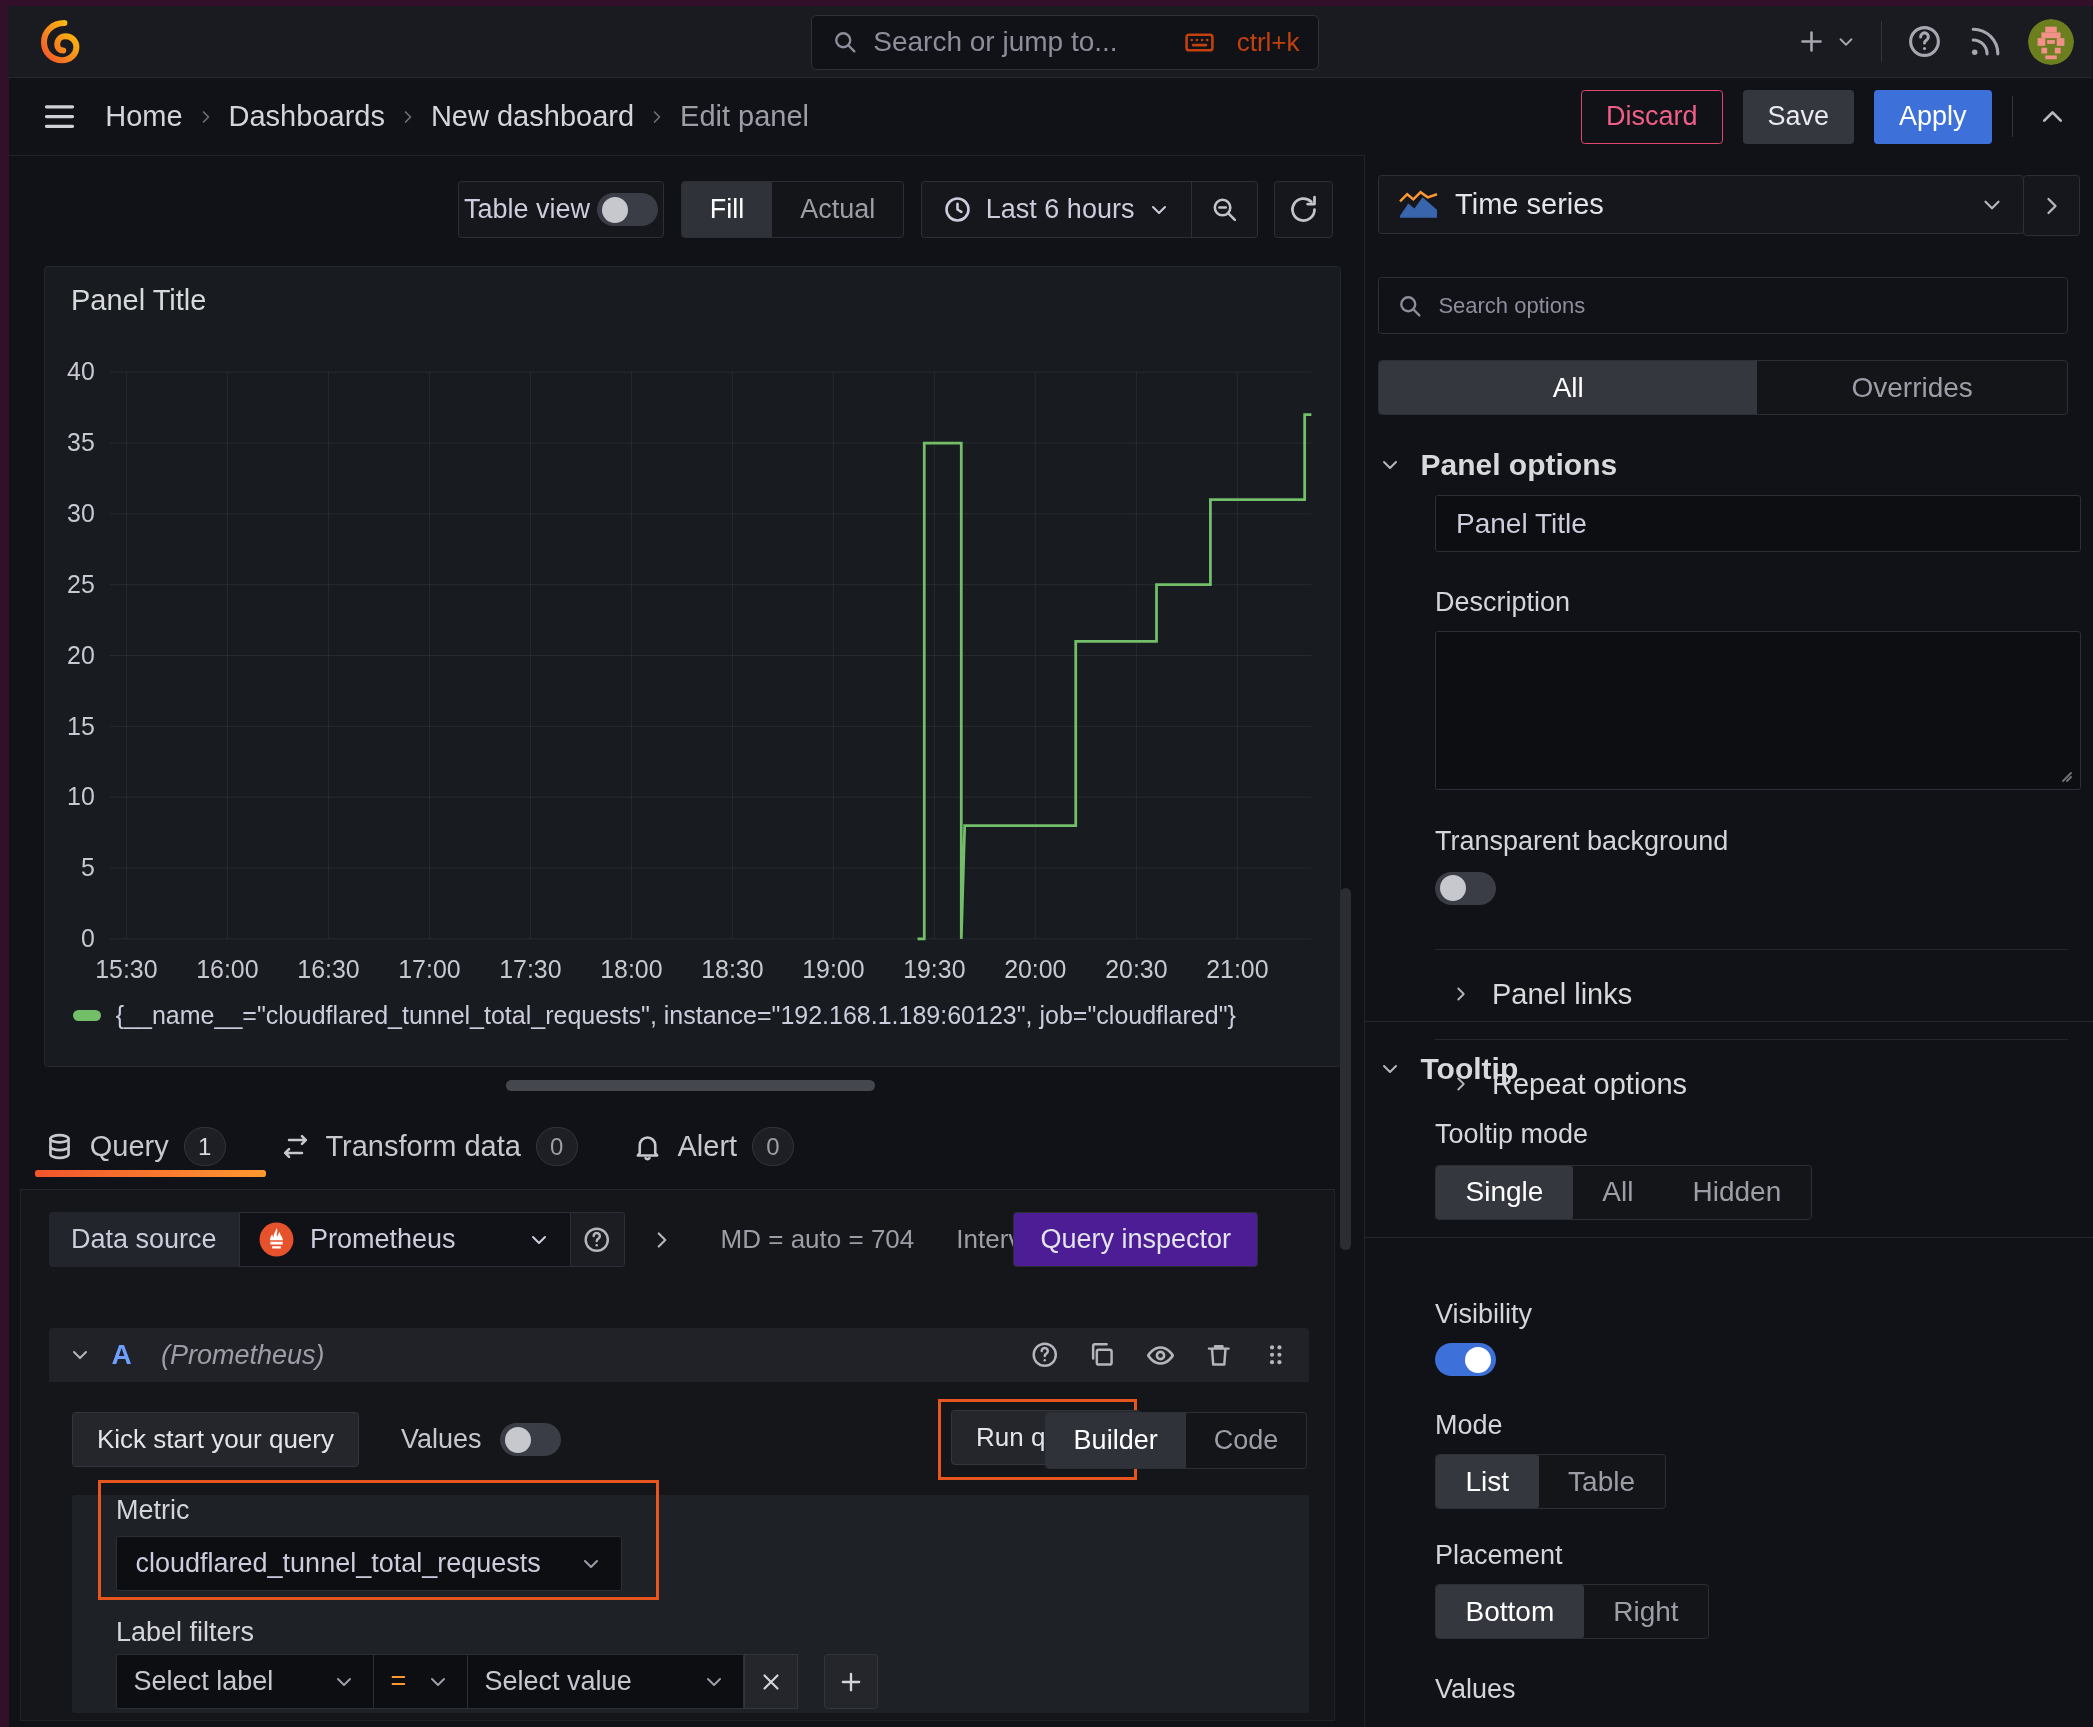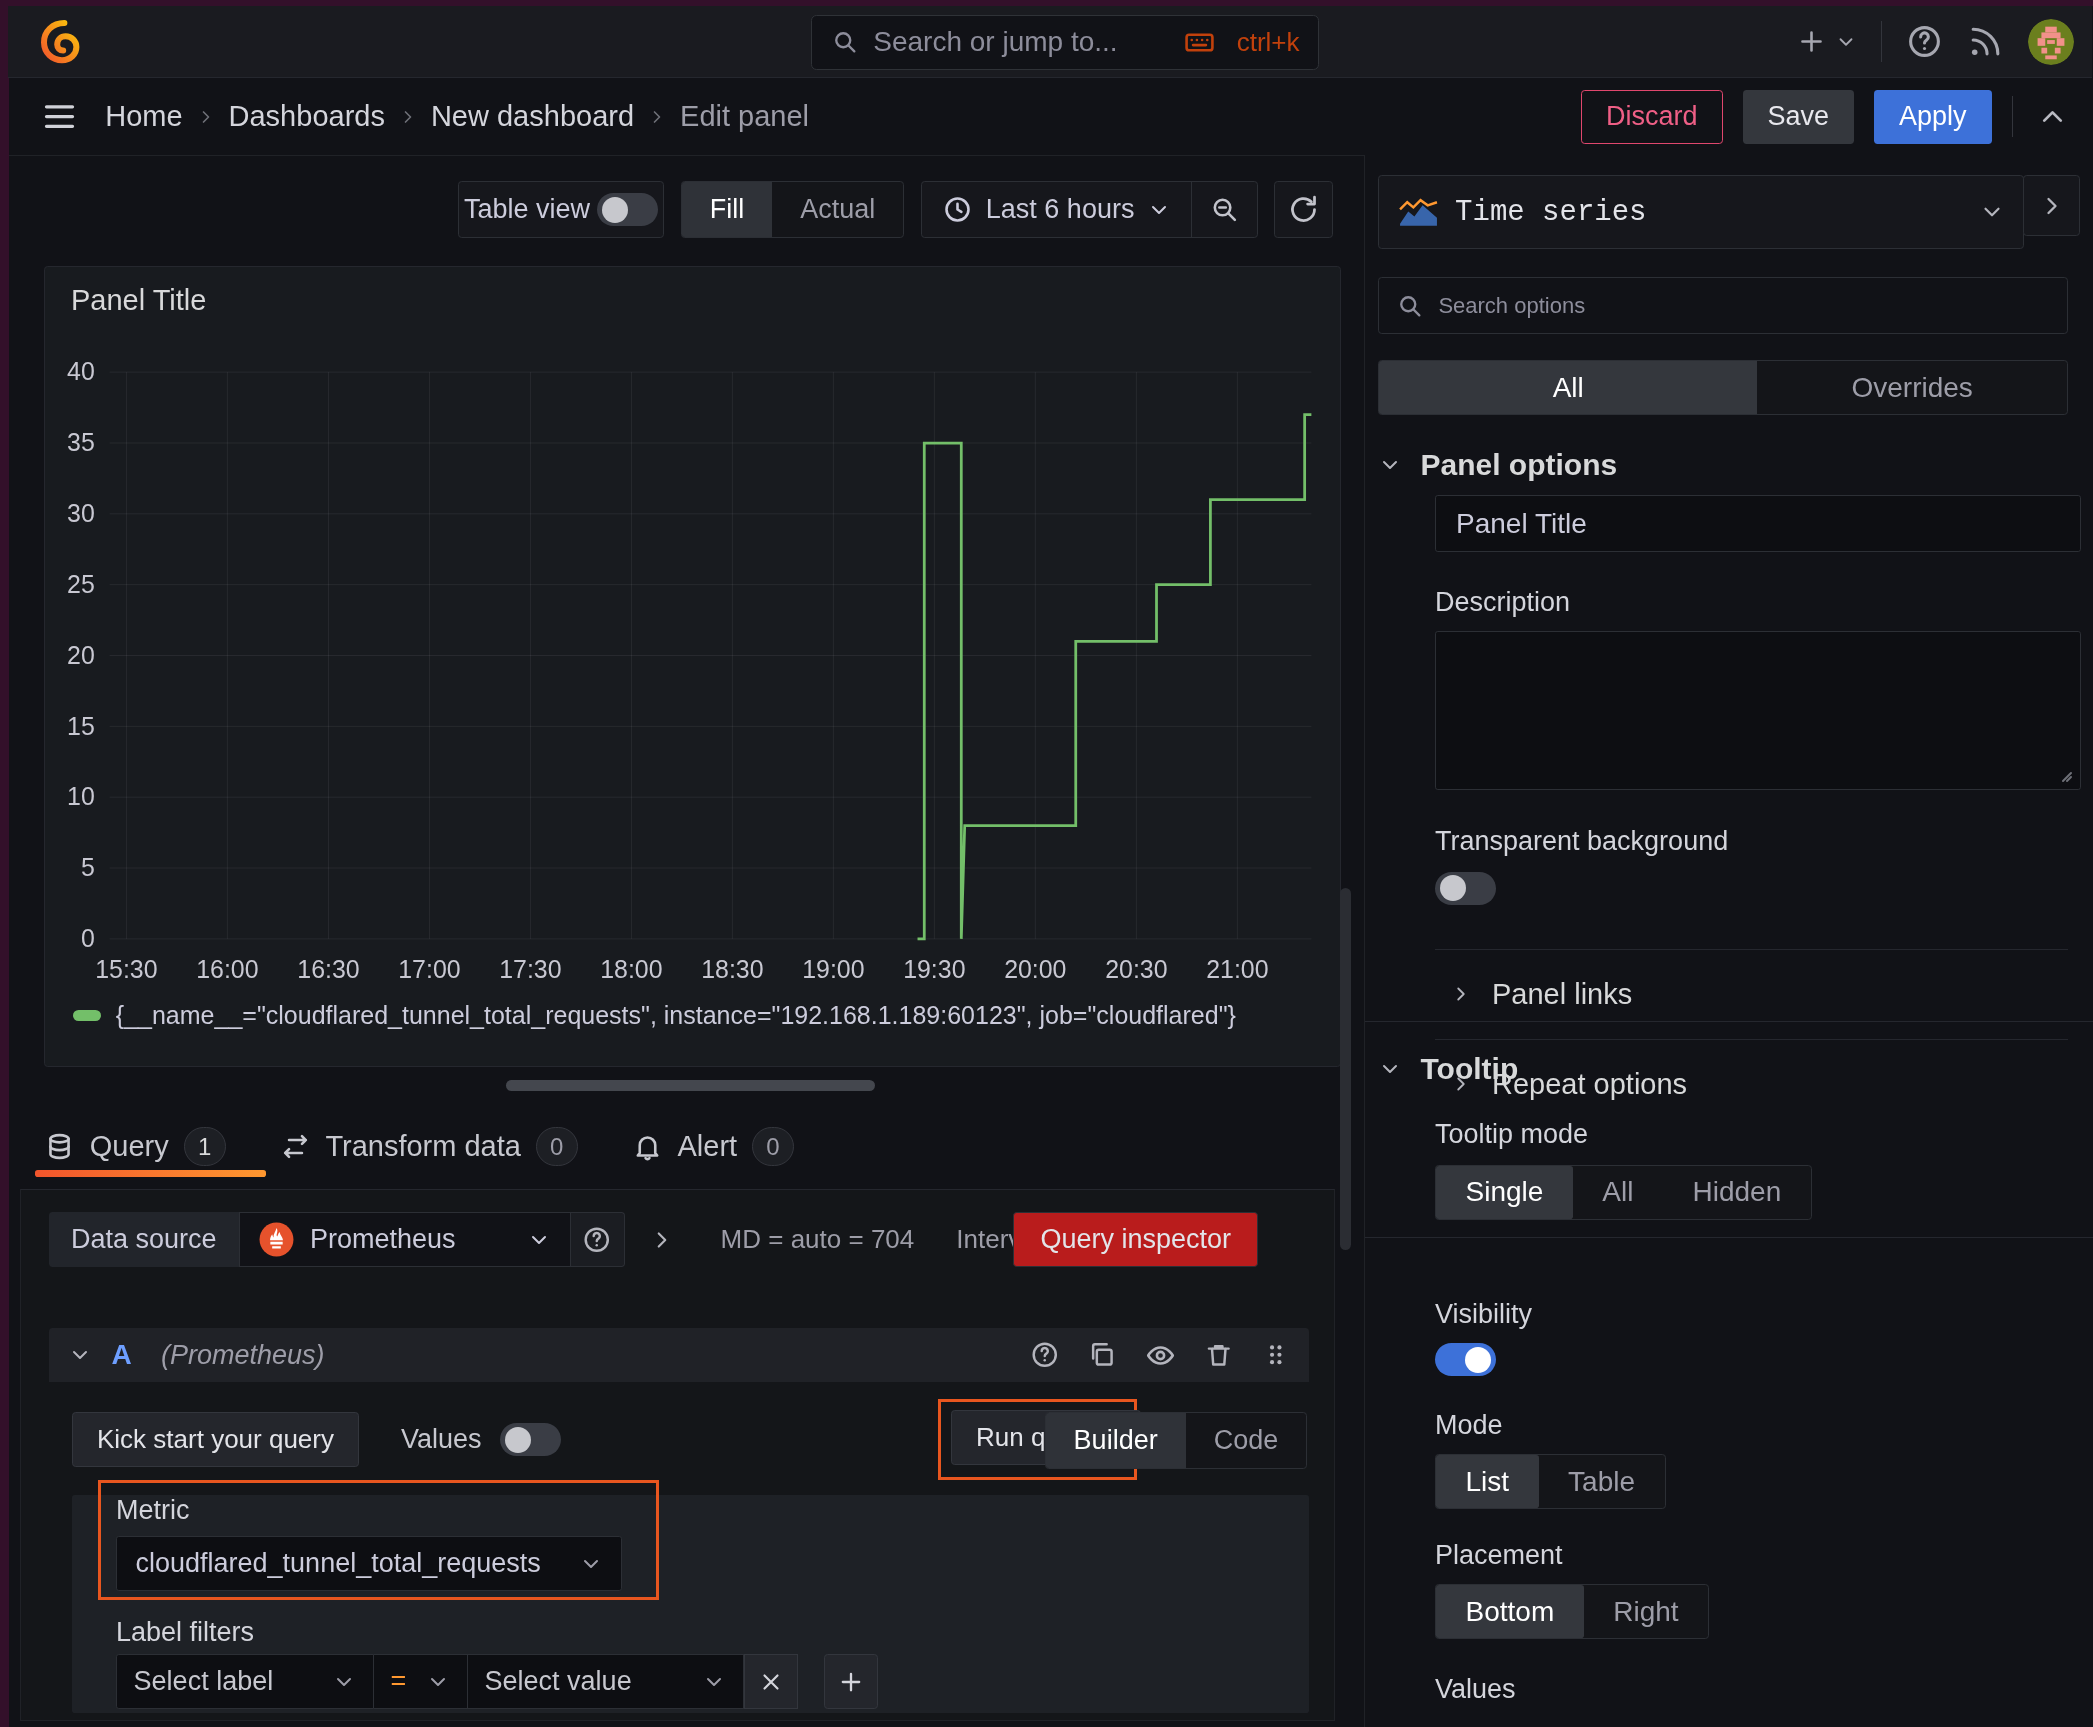--- a/index.html
+++ b/index.html
@@ -83,21 +83,21 @@
   #ds-row { position:absolute; left:28px; top:22px; display:flex; align-items:center; height:55px; width:1260px; }
   #ds-label { background:#22252b; height:55px; display:flex; align-items:center; padding:0 22px;
     font-size:27px; color:#ccccdc; border-radius:3.7px 0 0 3.7px; }
   #ds-picker { background:#111217; border:0.9px solid #2c2f35; height:55px; display:flex; align-items:center;
     gap:14.8px; padding:0 18.5px; width:332px; font-size:27px; }
   #ds-help { width:54px; height:55px; border:0.9px solid #2c2f35; border-left:none; border-radius:0 3.7px 3.7px 0;
     display:flex; align-items:center; justify-content:center; color:#b4b5bd; background:#1b1d22; }
   #ds-expand { margin-left:24px; color:#b4b5bd; }
   #ds-stats { margin-left:46px; font-size:26px; color:#9d9da8; display:flex; gap:42px; }
   #qi-btn { position:absolute; right:51px; height:55px; border:0.9px solid #2c2f35; border-radius:3.7px;
-    background:#b91c1c; display:flex; align-items:center; padding:0 26px; font-size:27px; color:#e3e4e9; }
+    background:#4c1d95; display:flex; align-items:center; padding:0 26px; font-size:27px; color:#e3e4e9; }
 
   #qcard-head { position:absolute; left:28px; top:138px; width:1260px; height:54px; background:#202227;
     border-radius:3.7px 3.7px 0 0; display:flex; align-items:center; padding:0 18.5px; gap:20px; }
   #qcard-head .refid { color:#6e9fff; font-size:28px; font-weight:bold; }
   #qcard-head .dshint { color:#9d9da8; font-size:27px; font-style:italic; margin-left:9.2px; }
   #qhead-icons { margin-left:auto; display:flex; align-items:center; gap:28px; color:#b4b5bd; }
 
   #qactions { position:absolute; left:51px; top:220px; width:1237px; height:59px; display:flex; align-items:center; }
   .btn.gray { background:#24262c; border:0.9px solid #33363d; color:#e3e4e9; font-size:26px; height:55px; }
   #explain { display:flex; align-items:center; gap:18.5px; margin-left:42px; font-size:27px; color:#c7c8cf; }
@@ -119,22 +119,22 @@
   #lf-op { border-left:none; border-right:none; }
   #lf-op .eq { color:#ff9830; }
   .sq-btn { width:54px; height:55px; background:#24262c; border:0.9px solid #33363d; display:flex;
     align-items:center; justify-content:center; color:#d4d5dc; }
   #lf-add { margin-left:26px; border-radius:3.7px; }
 
   #main-scrollbar { left:1340px; top:888px; width:11px; height:362px; border-radius:5.5px; background:#2b2d33; }
 
   
   #optpane { left:1364px; top:155px; width:729px; height:1573px; background:#111217; border-left:0.9px solid #202227; }
-  #viz-row { position:absolute; left:13px; top:20px; width:646px; height:74px; border:0.9px solid #2c2f35;
-    border-radius:3.7px; background:#16171c; display:flex; align-items:center; padding:0 18.5px; gap:16.6px;font-family:Liberation Mono, monospace; }
+  #viz-row { position:absolute; left:13px; top:20px; width:646px; height:59px; border:0.9px solid #2c2f35;
+    border-radius:3.7px; background:#16171c; display:flex; align-items:center; padding:0 18.5px; gap:16.6px; }
   #viz-row .name { flex:1; font-size:29px; color:#e3e4e9; }
   #viz-open { position:absolute; right:13px; top:20px; width:57px; height:61px; border:0.9px solid #2c2f35;
     border-radius:3.7px; background:#16171c; display:flex; align-items:center; justify-content:center; color:#b4b5bd; }
   #opt-search { position:absolute; left:13px; top:122px; width:690px; height:57px; background:#111217;
     border:0.9px solid #2c2f35; border-radius:3.7px; display:flex; align-items:center; padding:0 16.6px; gap:14.8px; color:#8d8d9b; }
   #opt-search input { background:transparent; border:none; outline:none; color:#ccccdc; font-size:22px;
     font-family:inherit; flex:1; }
   #opt-search input::placeholder { color:#8d8d9b; }
   #ao-tabs { position:absolute; left:13px; top:205px; width:690px; height:55px; border:0.9px solid #2c2f35;
     border-radius:3.7px; background:#141519; display:flex; overflow:hidden; }

